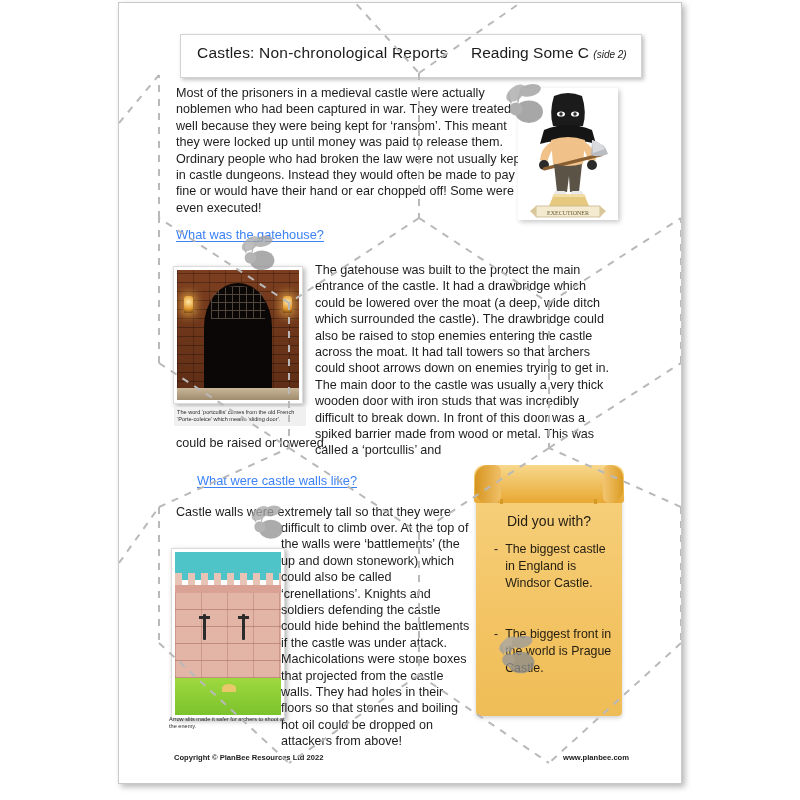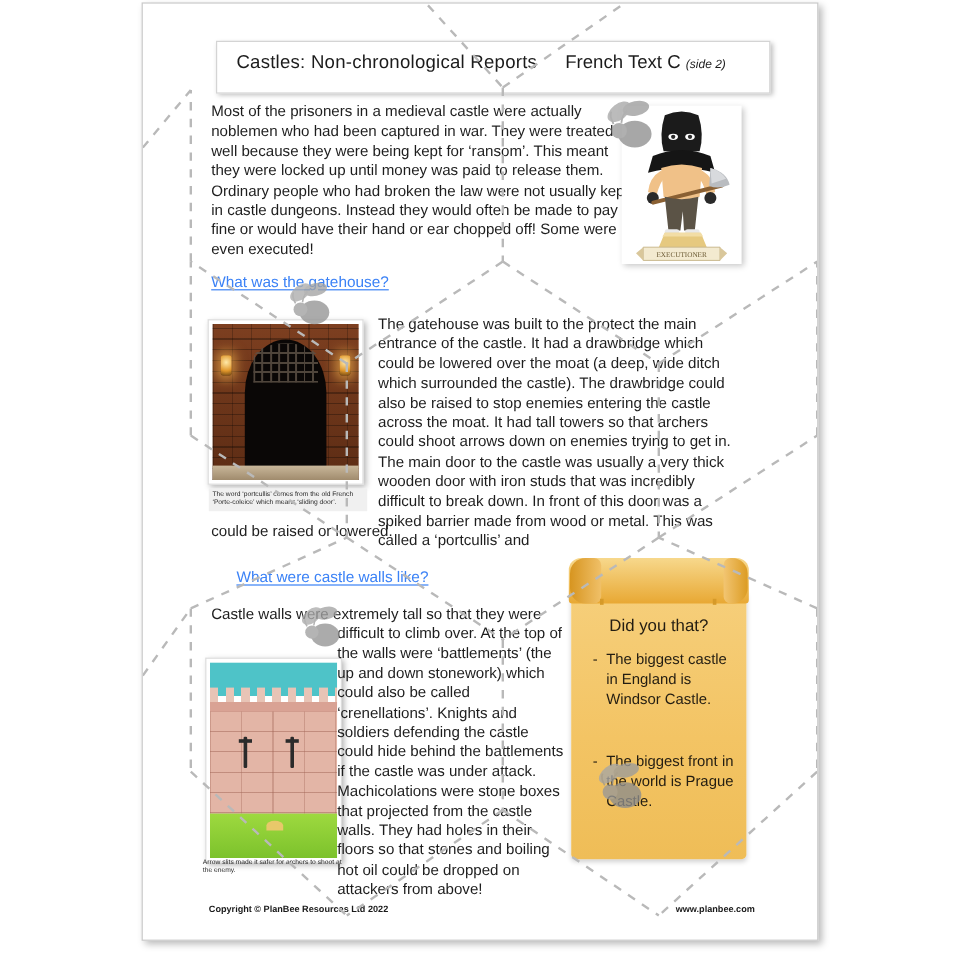--- a/index.html
+++ b/index.html
@@ -190,21 +190,21 @@
 </head>
 <body>
 
 <div id="stage">
 
   <div id="page-frame">
 
     <div id="titlebar">
       <div id="title-main">Castles: Non-chronological Reports</div>
       <div id="title-right">
-        <span>French Text C</span>
+        <span>Reading Some C</span>
         <span id="title-side">(side 2)</span>
       </div>
     </div>
 
     <div id="para1" class="bodytext">Most of the prisoners in a medieval castle were actually noblemen who had been captured in war.  They were treated well because they were being kept for ‘ransom’.  This meant they were locked up until money was paid to release them.  Ordinary people who had broken the law were not usually kept in castle dungeons.  Instead they would often be made to pay a fine or would have their hand or ear chopped off! Some were even executed!</div>
 
     <div id="exec-card">
       <svg id="exec" viewBox="0 0 100 132">
 
         <path d="M36 8 q14 -6 28 0 q5 16 1 30 l-30 0 q-4 -14 1 -30z" fill="#1b1b1b"></path>
@@ -275,21 +275,21 @@
         <div class="bush"></div>
       </div>
     </div>
     <div id="cap-wall" class="caption">Arrow slits made it safer for archers to shoot at the enemy.</div>
 
     <div id="scroll">
       <div id="scroll-body"></div>
       <div id="scroll-top"></div>
       <div class="scroll-notch" style="left:26px"></div>
       <div class="scroll-notch" style="left:120px"></div>
-      <div id="dyk-title">Did you that?</div>
+      <div id="dyk-title">Did you with?</div>
       <div id="dyk1" class="dyk-item">
         <span class="dyk-dash">-</span>
         <span>The biggest castle in England is Windsor Castle.</span>
       </div>
       <div id="dyk2" class="dyk-item">
         <span class="dyk-dash">-</span>
         <span>The biggest front in the world is Prague Castle.</span>
       </div>
     </div>
 

